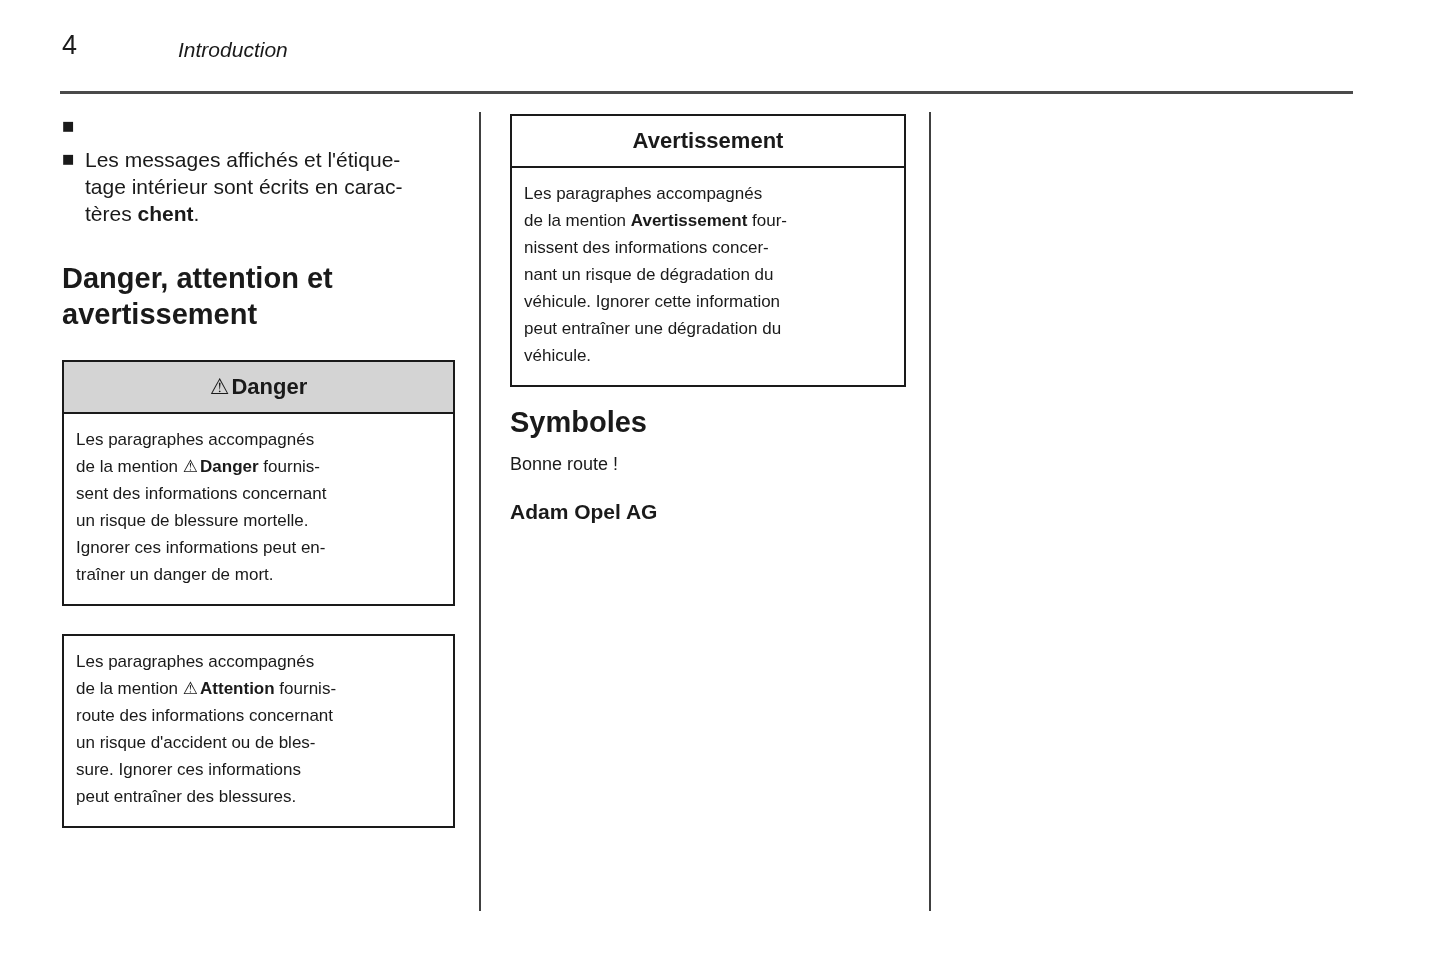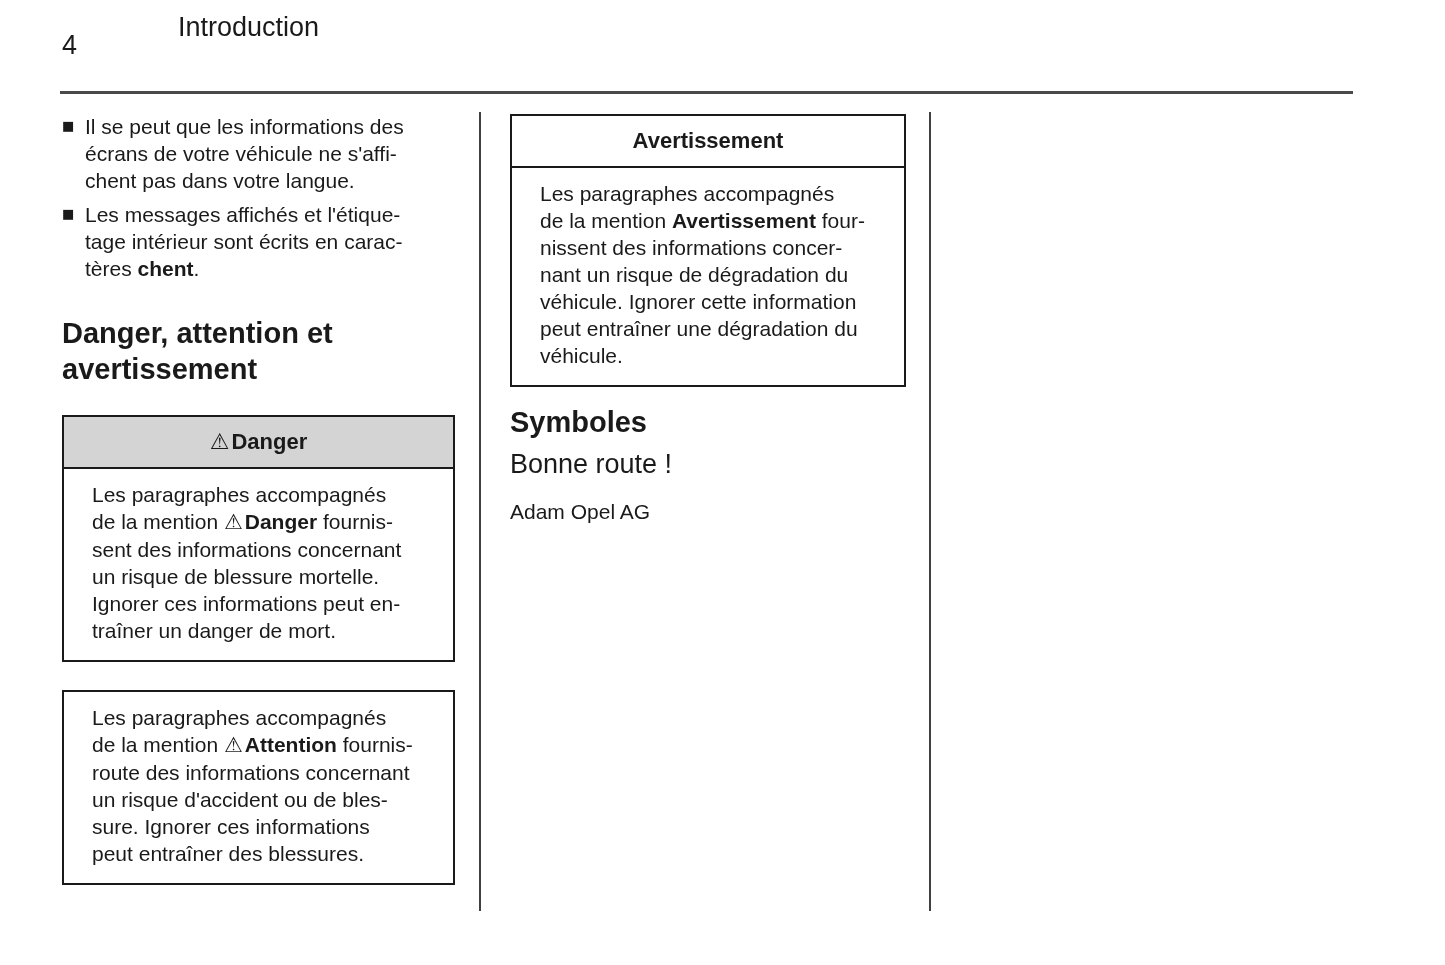--- a/index.html
+++ b/index.html
@@ -5,21 +5,21 @@
   html,body { margin:0; padding:0; }
   body {
     width:1445px; height:965px; background:#ffffff; overflow:hidden;
     font-family:"Liberation Sans","DejaVu Sans",sans-serif;
     color:#1a1a1a; position:relative;
   }
   .abs { position:absolute; }
 
   
   .runhead-num   { left:62px;  top:30px; font-size:27px; }
-  .runhead-title { left:178px; top:12px; font-size:27px; }
+  .runhead-title { left:178px; top:38px; font-size:21px;font-style:italic; }
   .header-rule   { left:60px; top:91px; width:1293px; height:3px; background:#4a4a4a; }
 
   
   .col-sep { top:112px; height:799px; width:2px; background:#404040; }
   .col-sep-1 { left:479px; }
   .col-sep-2 { left:929px; }
 
   
   .col1 { left:62px;  top:113px; width:393px; }
   .col2 { left:510px; top:112px; width:396px; }
@@ -29,48 +29,45 @@
                    font-family:"DejaVu Sans",sans-serif; }
   .bullet-text { font-size:21px; line-height:27px; white-space:pre-line; }
 
   .section-heading { font-size:29px; font-weight:bold; line-height:36px;
                      margin:33px 0 0 0; white-space:pre-line; }
 
   .box { border:2px solid #1a1a1a; margin-top:28px; background:#fff; }
   .box-head { text-align:center; font-weight:bold; font-size:22px;
               padding:12px 0 12px 0; border-bottom:2px solid #1a1a1a; }
   .box-head.gray { background:var(--box-header-fill,#d4d4d4); }
-  .box-body { margin:0; padding:12px 8px 16px 28px; font-size:21px;
+  .box-body { margin:0; padding:12px 8px 16px 12px; font-size:17px;
               line-height:27px; white-space:pre-line; }
   .b { font-weight:bold; }
   .wicon { font-family:"DejaVu Sans",sans-serif; margin-right:2px; }
 
   .caution-box { margin-top:2px; }
   .symbols-heading { font-size:29px; font-weight:bold; margin:19px 0 12px 0; }
   .symbols-para { margin:11px 0 0 0; font-size:21px; line-height:27.5px; white-space:pre-line; }
-  .closing   { margin:10px 0 12px 0; font-size:27px; line-height:27px; }
-  .signature { margin:20px 0 0 0; font-size:21px; line-height:27px; font-weight:normal; }
+  .closing   { margin:10px 0 12px 0; font-size:18px; line-height:27px; }
+  .signature { margin:20px 0 0 0; font-size:21px; line-height:27px; font-weight:bold; }
 </style>
 </head>
 <body>
 
 <div class="abs runhead-num">4</div>
 <div class="abs runhead-title">Introduction</div>
 <div class="abs header-rule"></div>
 
 <div class="abs col-sep col-sep-1"></div>
 <div class="abs col-sep col-sep-2"></div>
 
 <div class="abs col1">
 
   <div class="bullet-item">
     <span class="bullet-marker">■</span>
-    <span class="bullet-text">Il se peut que les informations des
-écrans de votre véhicule ne s'affi-
-chent pas dans votre langue.</span>
   </div>
 
   <div class="bullet-item">
     <span class="bullet-marker">■</span>
     <span class="bullet-text"><span>Les messages affichés et l'étique-
 tage intérieur sont écrits en carac-
 tères </span><span class="b">chent</span><span>.</span></span>
   </div>
 
   <h2 class="section-heading">Danger, attention et

